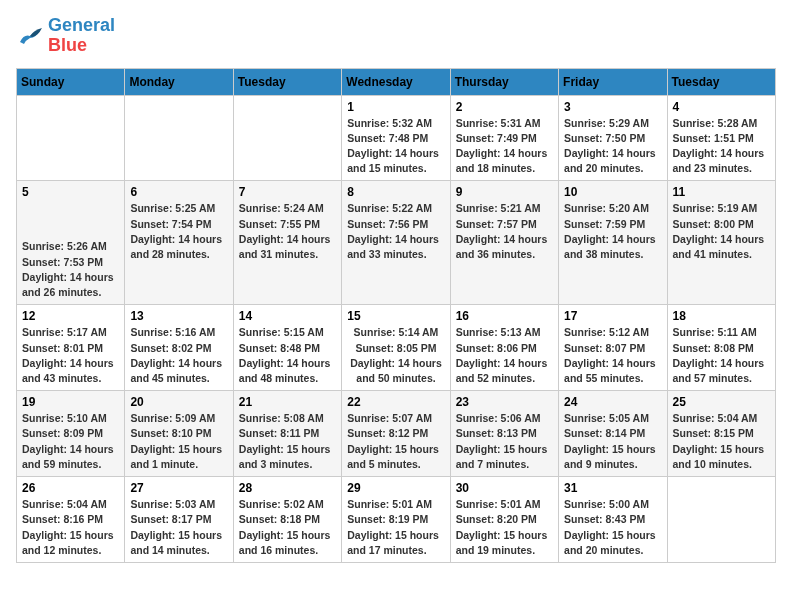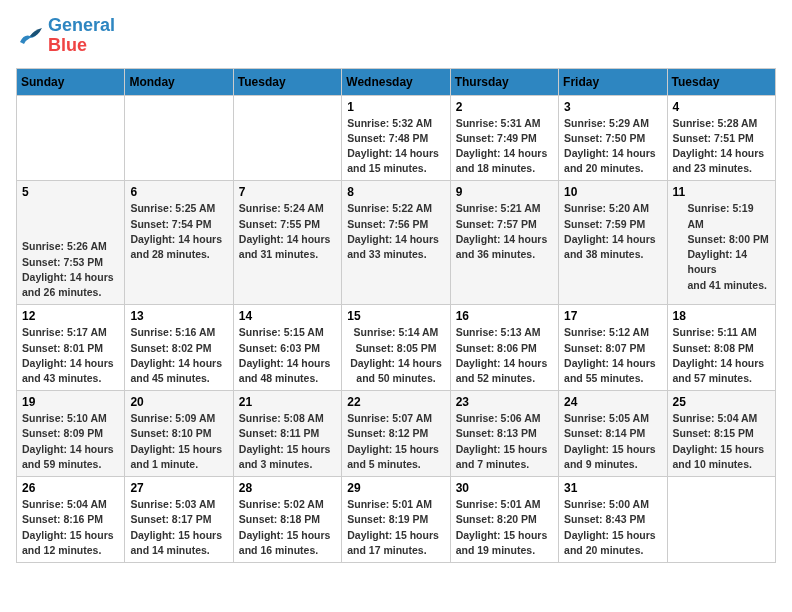--- a/index.html
+++ b/index.html
@@ -143,21 +143,21 @@
         <td>
           <div class="day-number">3</div>
           <div class="day-info" style="white-space: pre-line;">Sunrise: 5:29 AM
 Sunset: 7:50 PM
 Daylight: 14 hours
 and 20 minutes.</div>
         </td>
         <td>
           <div class="day-number">4</div>
           <div class="day-info" style="white-space: pre-line;">Sunrise: 5:28 AM
-Sunset: 7:51 PM
+Sunset: 1:51 PM
 Daylight: 14 hours
 and 23 minutes.</div>
         </td>
       </tr>
       <tr>
         <td>
           <div class="day-number">5</div>
           <div class="day-info" style="white-space: pre-line; margin-top: 40px;">Sunrise: 5:26 AM
 Sunset: 7:53 PM
 Daylight: 14 hours
@@ -193,21 +193,21 @@
         </td>
         <td>
           <div class="day-number">10</div>
           <div class="day-info" style="white-space: pre-line;">Sunrise: 5:20 AM
 Sunset: 7:59 PM
 Daylight: 14 hours
 and 38 minutes.</div>
         </td>
         <td>
           <div class="day-number">11</div>
-          <div class="day-info" style="white-space: pre-line; margin-left: 15px;">Sunrise: 5:19 AM
+          <div class="day-info" style="white-space: pre-line;">Sunrise: 5:19 AM
 Sunset: 8:00 PM
 Daylight: 14 hours
 and 41 minutes.</div>
         </td>
       </tr>
       <tr>
         <td>
           <div class="day-number">12</div>
           <div class="day-info" style="white-space: pre-line;">Sunrise: 5:17 AM
 Sunset: 8:01 PM
@@ -217,21 +217,21 @@
         <td>
           <div class="day-number">13</div>
           <div class="day-info" style="white-space: pre-line;">Sunrise: 5:16 AM
 Sunset: 8:02 PM
 Daylight: 14 hours
 and 45 minutes.</div>
         </td>
         <td>
           <div class="day-number">14</div>
           <div class="day-info" style="white-space: pre-line;">Sunrise: 5:15 AM
-Sunset: 6:03 PM
+Sunset: 8:48 PM
 Daylight: 14 hours
 and 48 minutes.</div>
         </td>
         <td>
           <div class="day-number">15</div>
           <div class="day-info" style="white-space: pre-line; text-align: center;">Sunrise: 5:14 AM
 Sunset: 8:05 PM
 Daylight: 14 hours
 and 50 minutes.</div>
         </td>

